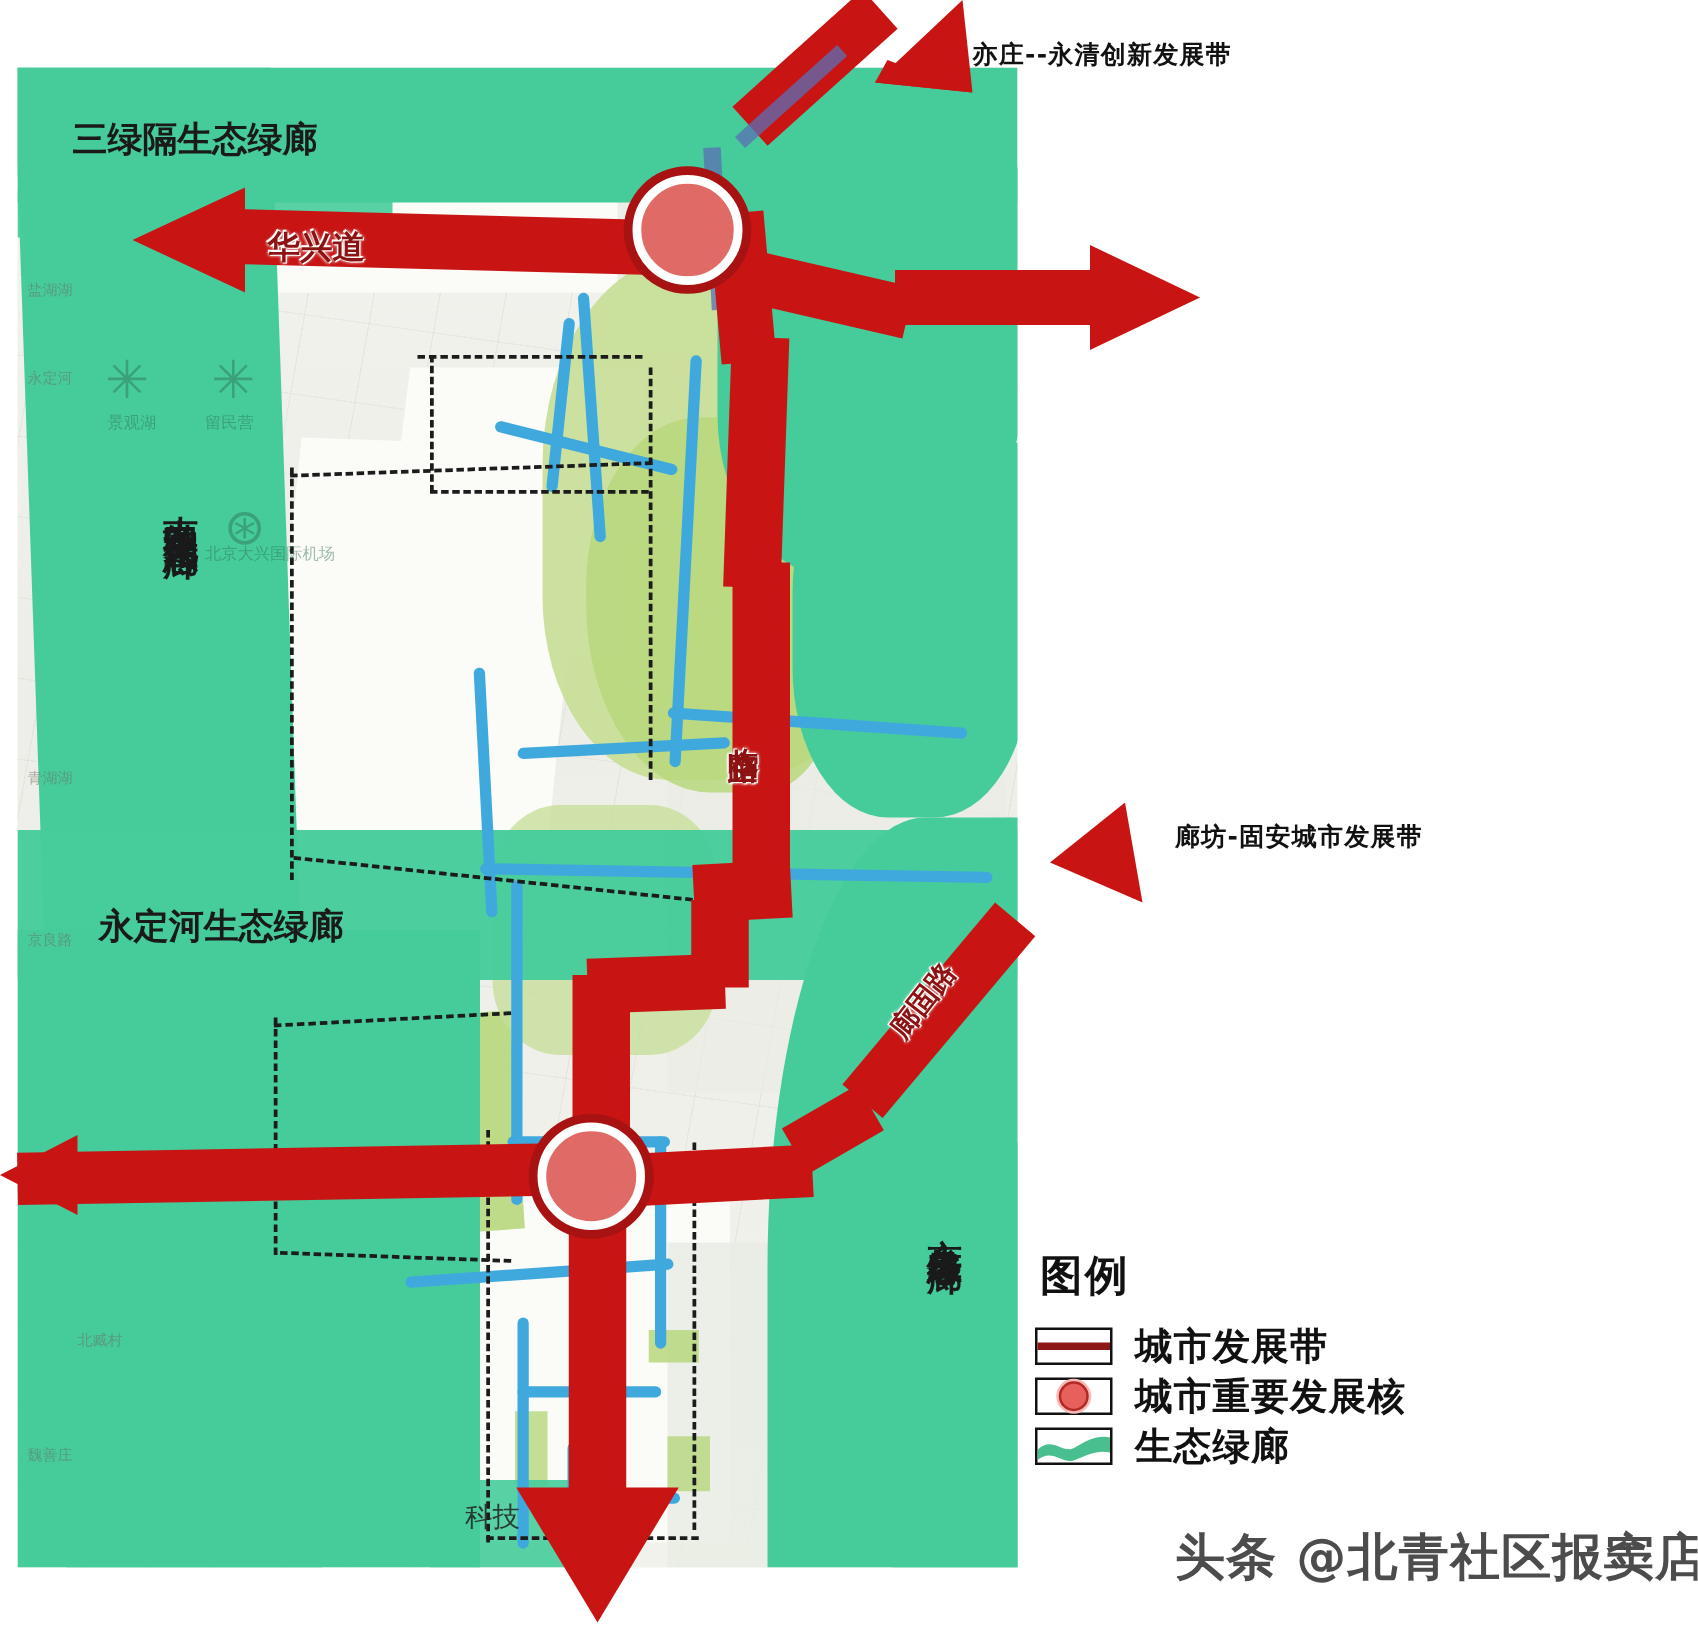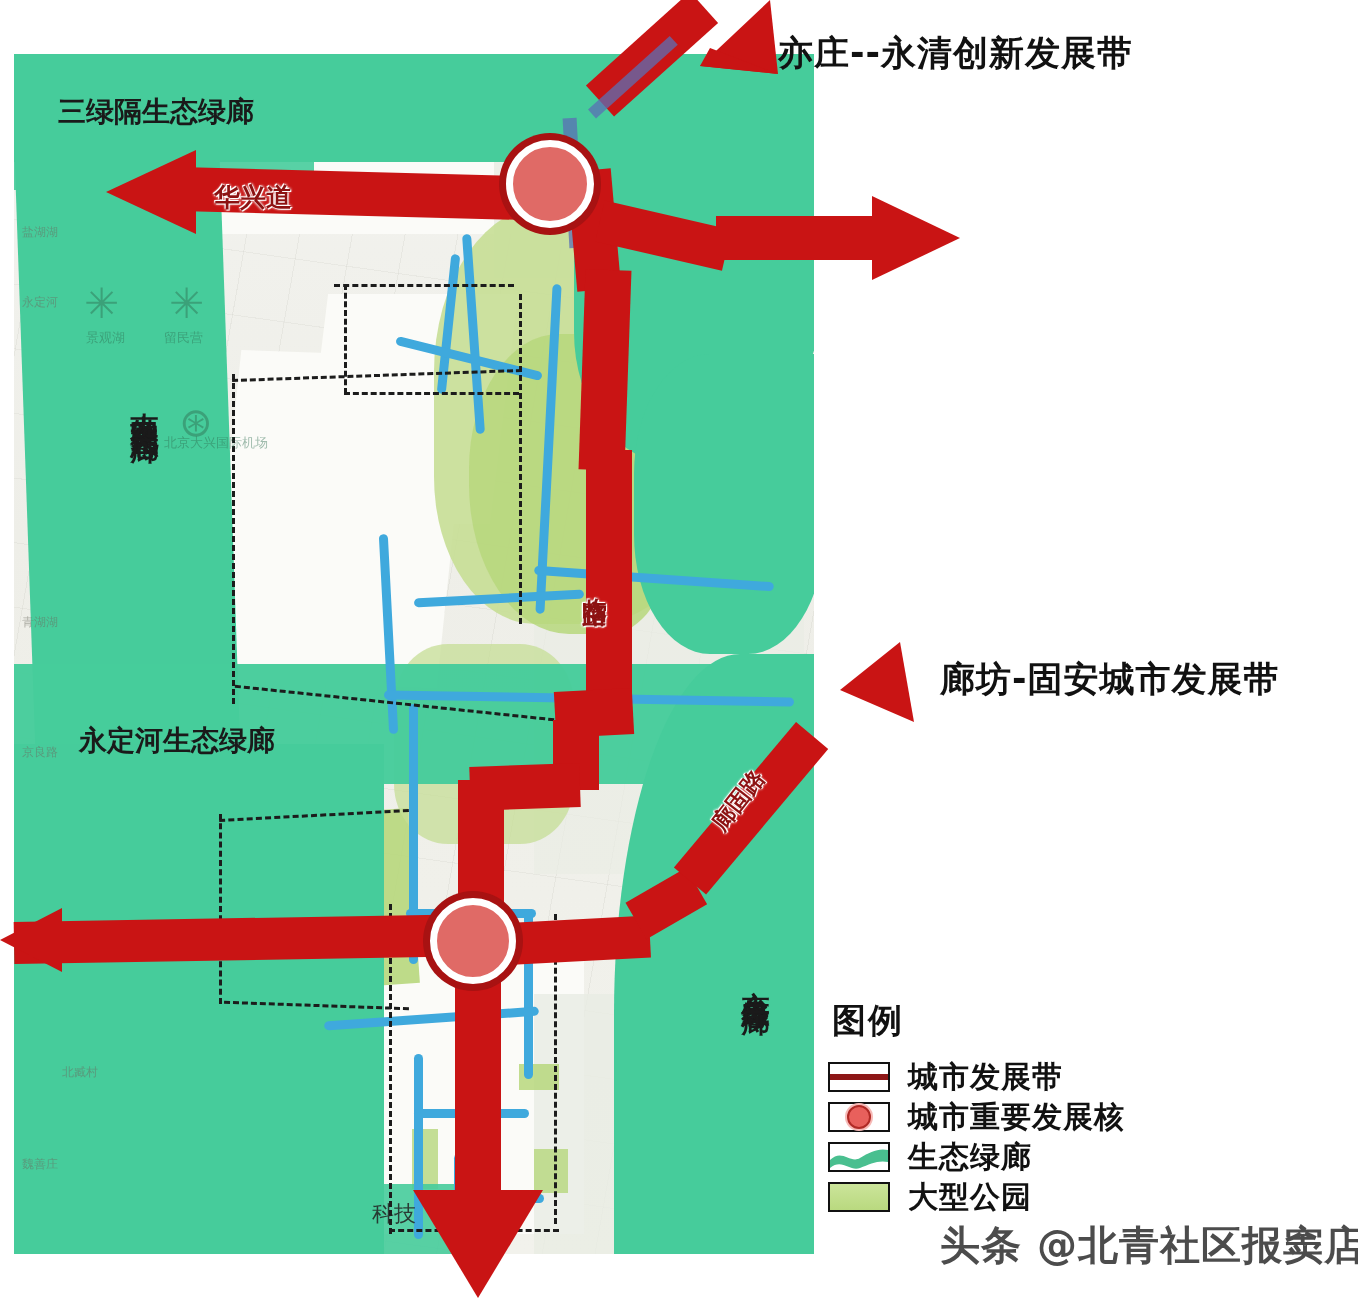--- a/index.html
+++ b/index.html
@@ -44,21 +44,21 @@
   
   .node{
     position:absolute;border-radius:50%;
     background:#e06a66;
     border:7px solid #ffffff;
     box-shadow:0 0 0 7px #a81212;
   }
 
   
   .lbl{position:absolute;white-space:pre;font-weight:700;color:#111;}
-  .lbl-out{font-size:35px;letter-spacing:1px;text-align:center;}
+  .lbl-out{font-size:20px;letter-spacing:1px;text-align:center;}
   .eco-lbl{position:absolute;font-size:28px;font-weight:700;color:#1a1a1a;white-space:pre;}
   .eco-lbl-v{
     position:absolute;font-size:28px;font-weight:700;color:#1a1a1a;
     writing-mode:vertical-rl;text-orientation:upright;letter-spacing:3px;
   }
   .road-lbl{
     position:absolute;font-size:26px;font-weight:700;color:#8d1212;
     text-shadow:0 0 3px #fff,0 0 3px #fff,1px 1px 0 #fff,-1px -1px 0 #fff;
     white-space:pre;
   }
@@ -256,23 +256,17 @@
       <div class="swatch">
         <div class="sw-eco">
           <svg width="58" height="26" viewBox="0 0 58 26" preserveAspectRatio="none">
             <path d="M0,16 C12,4 20,20 30,14 C40,8 48,4 58,6 L58,18 C48,16 40,20 30,24 C20,28 12,14 0,24 Z" fill="#49bf8f"></path>
           </svg>
         </div>
       </div>
       <div class="legend-label">生态绿廊</div>
     </div>
 
-    <div class="legend-row">
-      <div class="swatch">
-        <div class="sw-park"></div>
-      </div>
-      <div class="legend-label">大型公园</div>
-    </div>
   </div>
 
   <div class="watermark">头条 @北青社区报窦店版</div>
 
 </div>
 
 </body></html>

